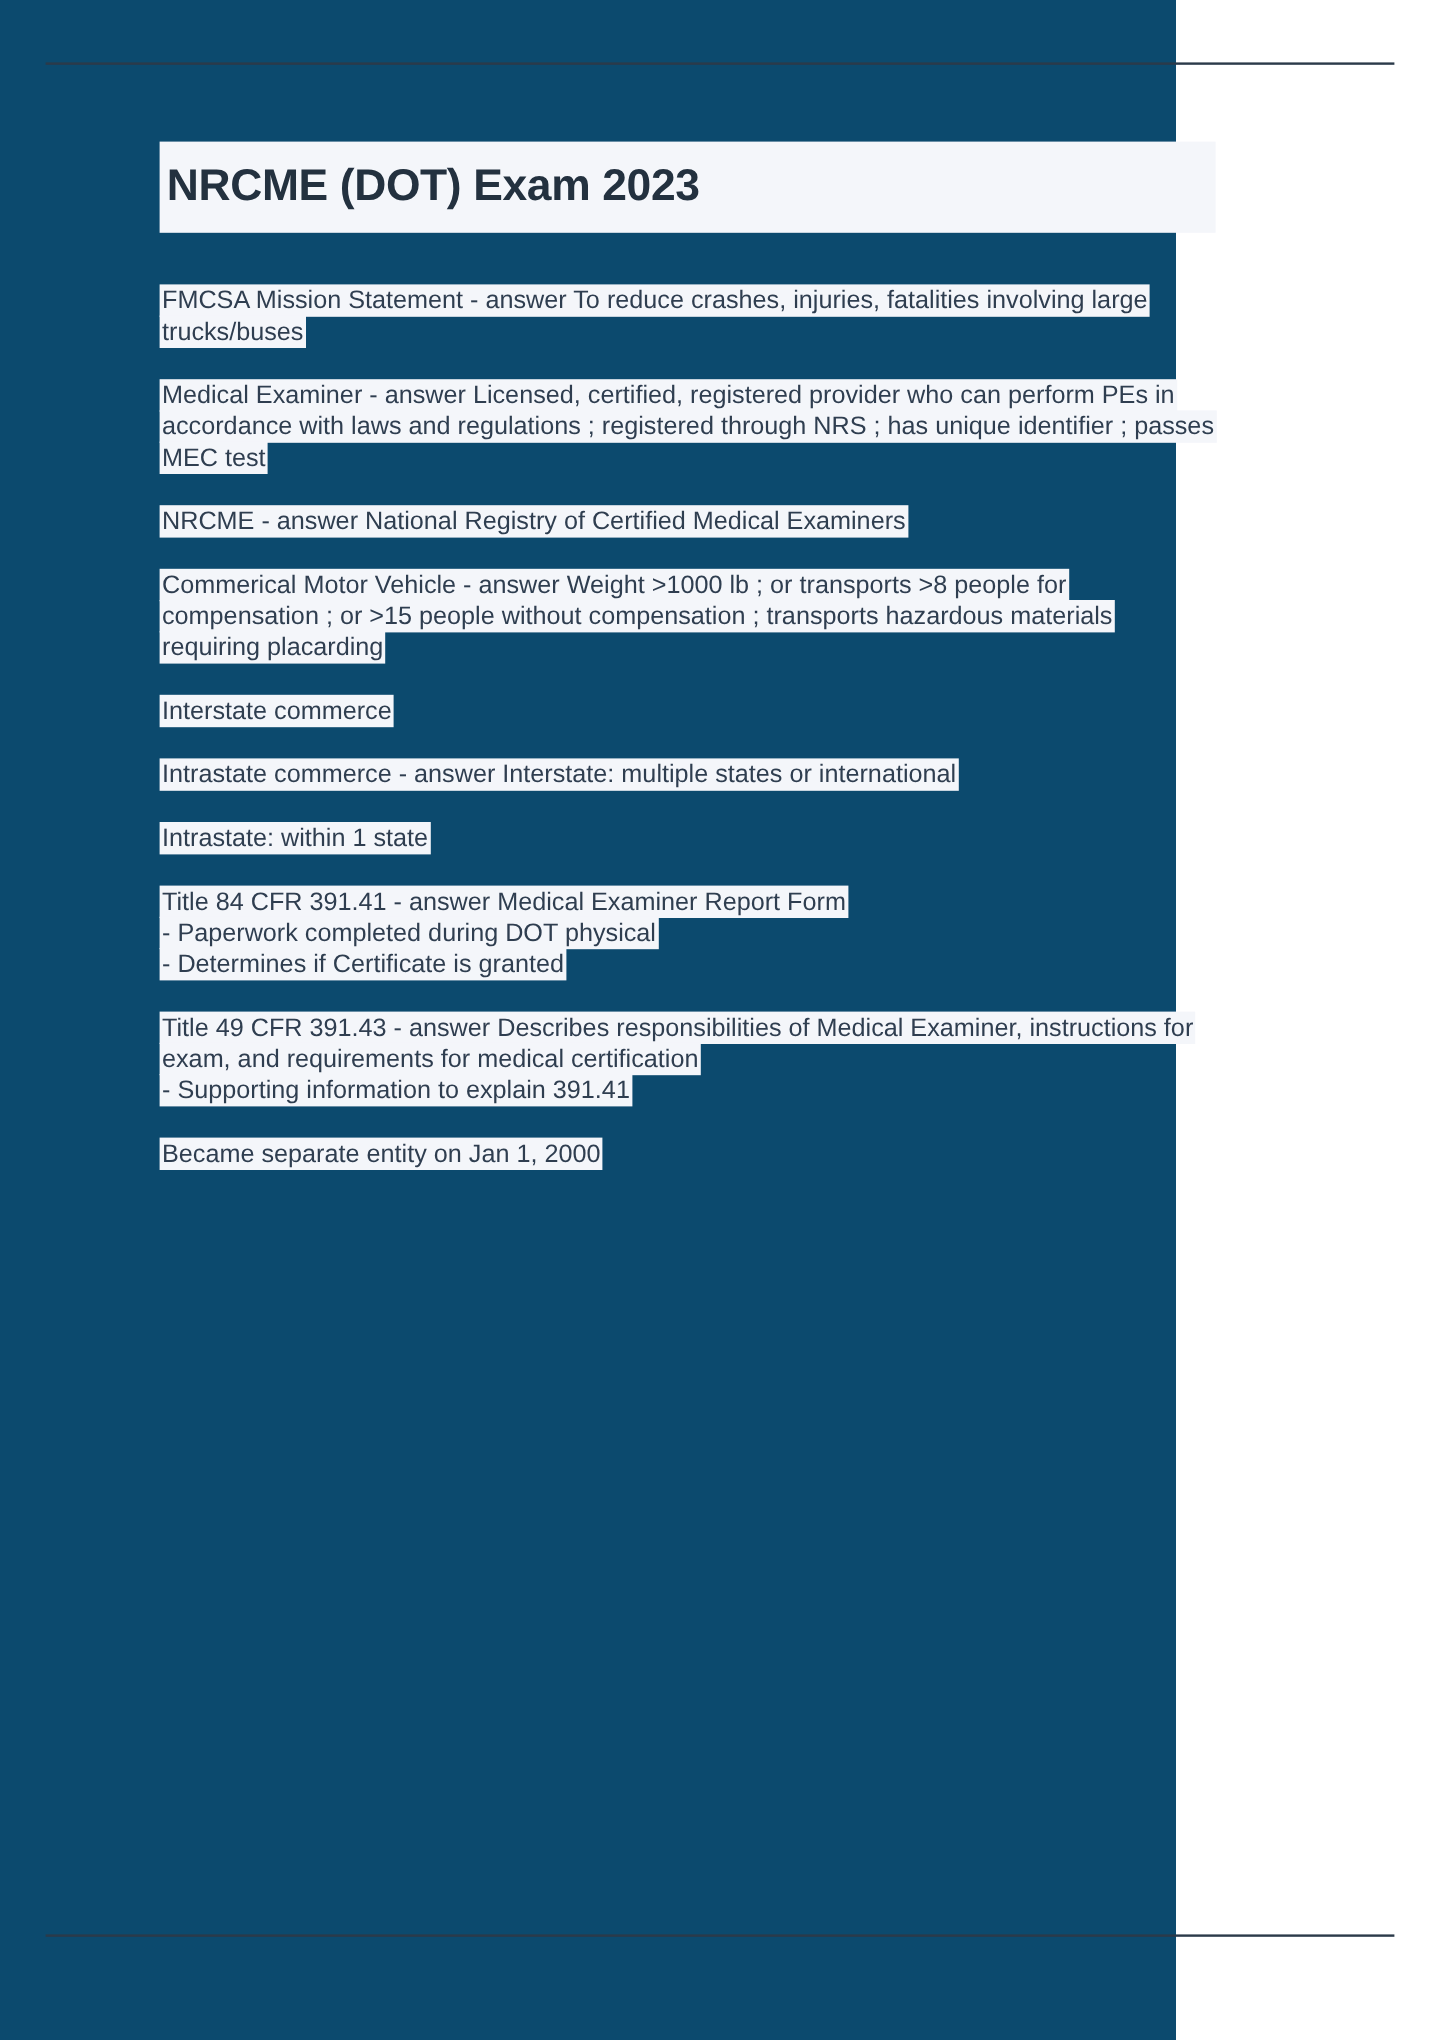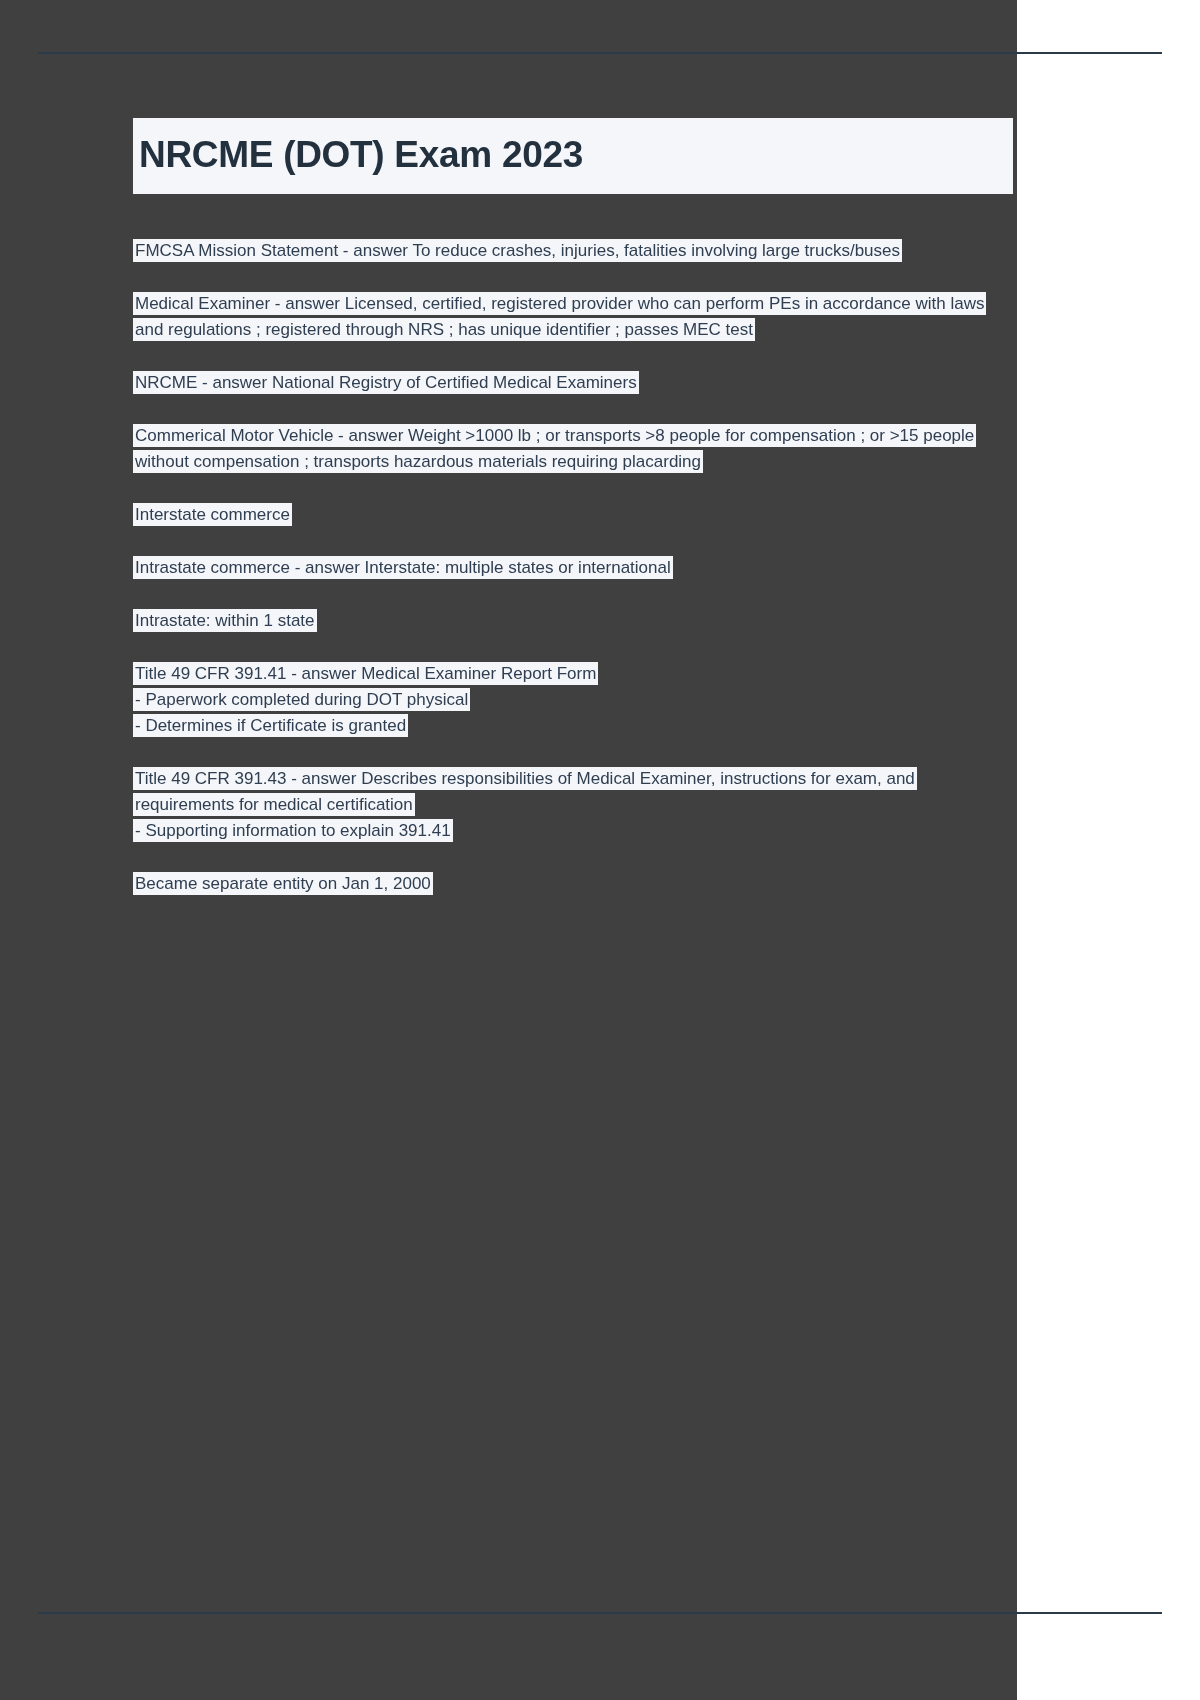--- a/index.html
+++ b/index.html
@@ -14,22 +14,21 @@
     color: #2b3a4a;
     position: relative;
     overflow: hidden;
   }
   .page {
     position: absolute;
     left: 0;
     top: 0;
     width: 980px;
     height: 1700px;
-    background: #404040;
-    padding-left: 37px;
+    background: #0c4a6e;
   }
   .rule {
     position: absolute;
     left: 38px;
     width: 1124px;
     height: 2px;
     background: #2b3a4a;
   }
   .rule-top { top: 52px; }
   .rule-bottom { top: 1612px; }
@@ -50,21 +49,21 @@
     margin: 0;
     font-size: 37px;
     line-height: 46px;
     font-weight: bold;
     color: #23313f;
     letter-spacing: -0.3px;
   }
 
   .qa-block {
     margin: 0 0 27px 0;
-    font-size: 17px;
+    font-size: 21px;
     line-height: 26px;
     color: #2f3e50;
   }
   .qa-block .hl {
     background: #f4f6fa;
     box-decoration-break: clone;
     -webkit-box-decoration-break: clone;
     padding: 2px 2px;
   }
   .line {
@@ -100,21 +99,21 @@
         <div class="qa-block">
           <span class="line"><span class="hl">Interstate commerce</span></span>
         </div>
         <div class="qa-block">
           <span class="line"><span class="hl">Intrastate commerce - answer        Interstate: multiple states or international</span></span>
         </div>
         <div class="qa-block">
           <span class="line"><span class="hl">Intrastate: within 1 state</span></span>
         </div>
         <div class="qa-block">
-          <span class="line"><span class="hl">Title 49 CFR 391.41 - answer        Medical Examiner Report Form</span></span>
+          <span class="line"><span class="hl">Title 84 CFR 391.41 - answer        Medical Examiner Report Form</span></span>
           <span class="line"><span class="hl">- Paperwork completed during DOT physical</span></span>
           <span class="line"><span class="hl">- Determines if Certificate is granted</span></span>
         </div>
         <div class="qa-block">
           <span class="line"><span class="hl">Title 49 CFR 391.43 - answer        Describes responsibilities of Medical Examiner, instructions for exam, and requirements for medical certification</span></span>
           <span class="line"><span class="hl">- Supporting information to explain 391.41</span></span>
         </div>
         <div class="qa-block">
           <span class="line"><span class="hl">Became separate entity on Jan 1, 2000</span></span>
         </div>

